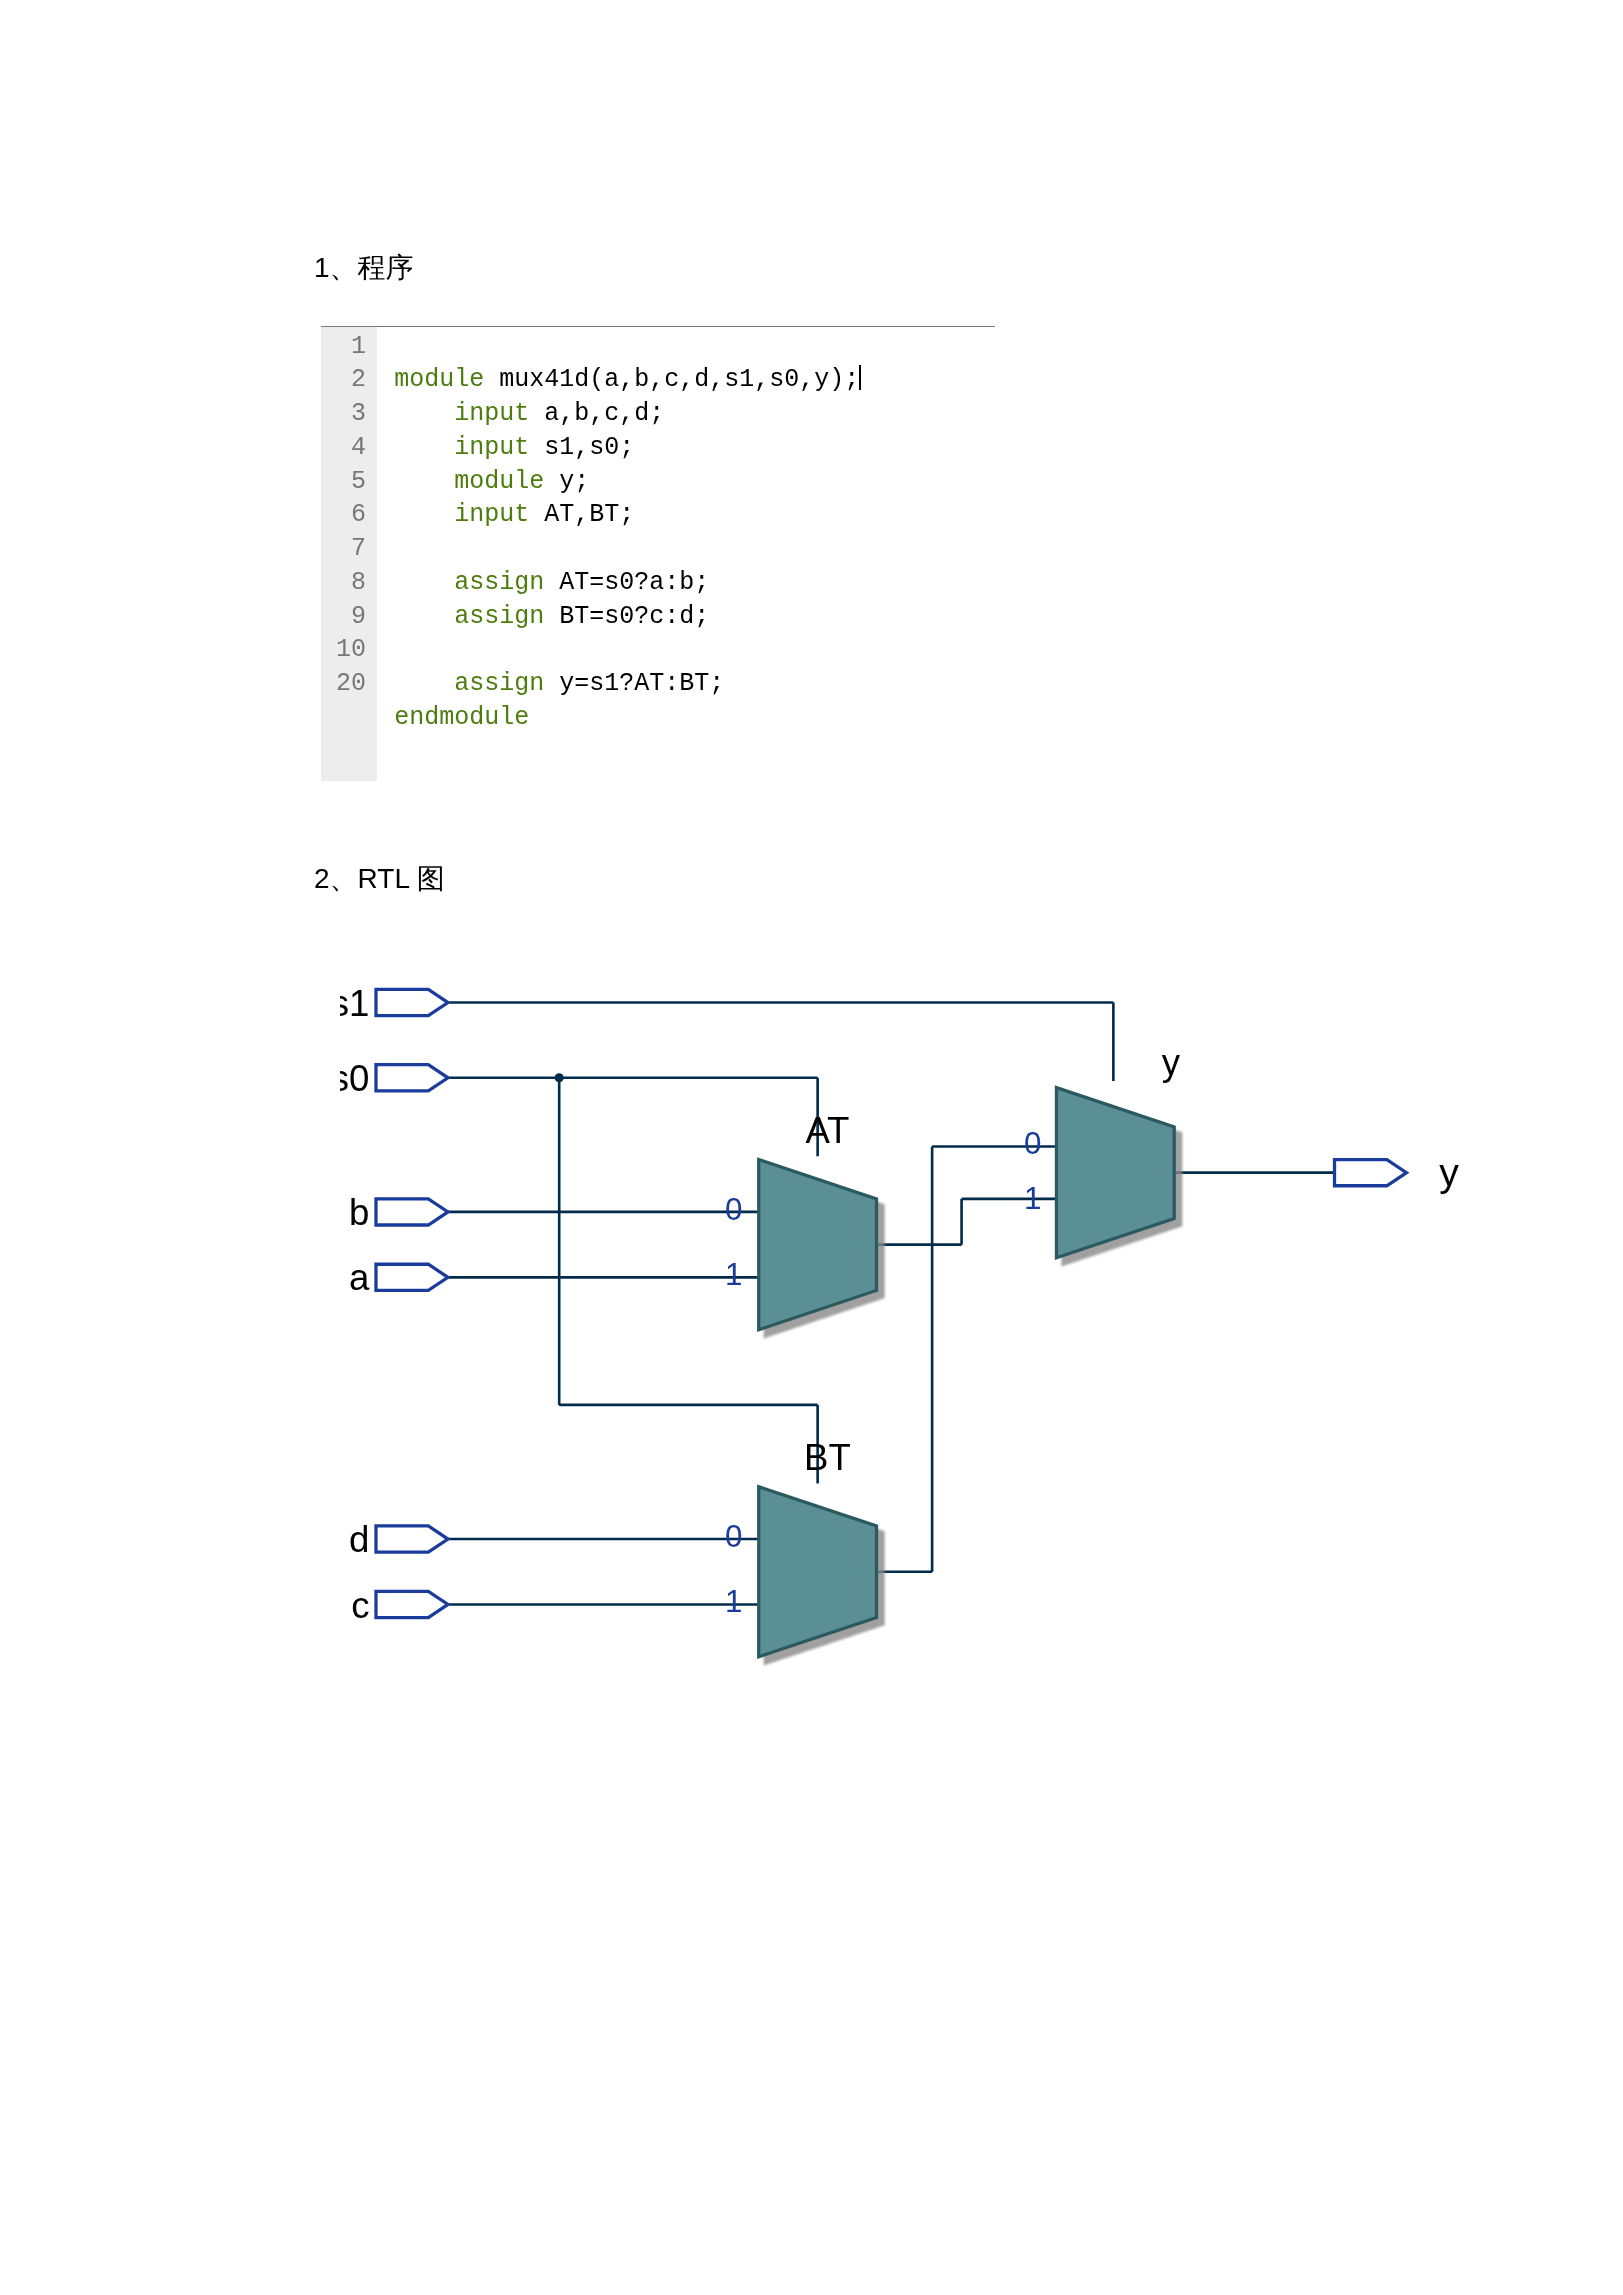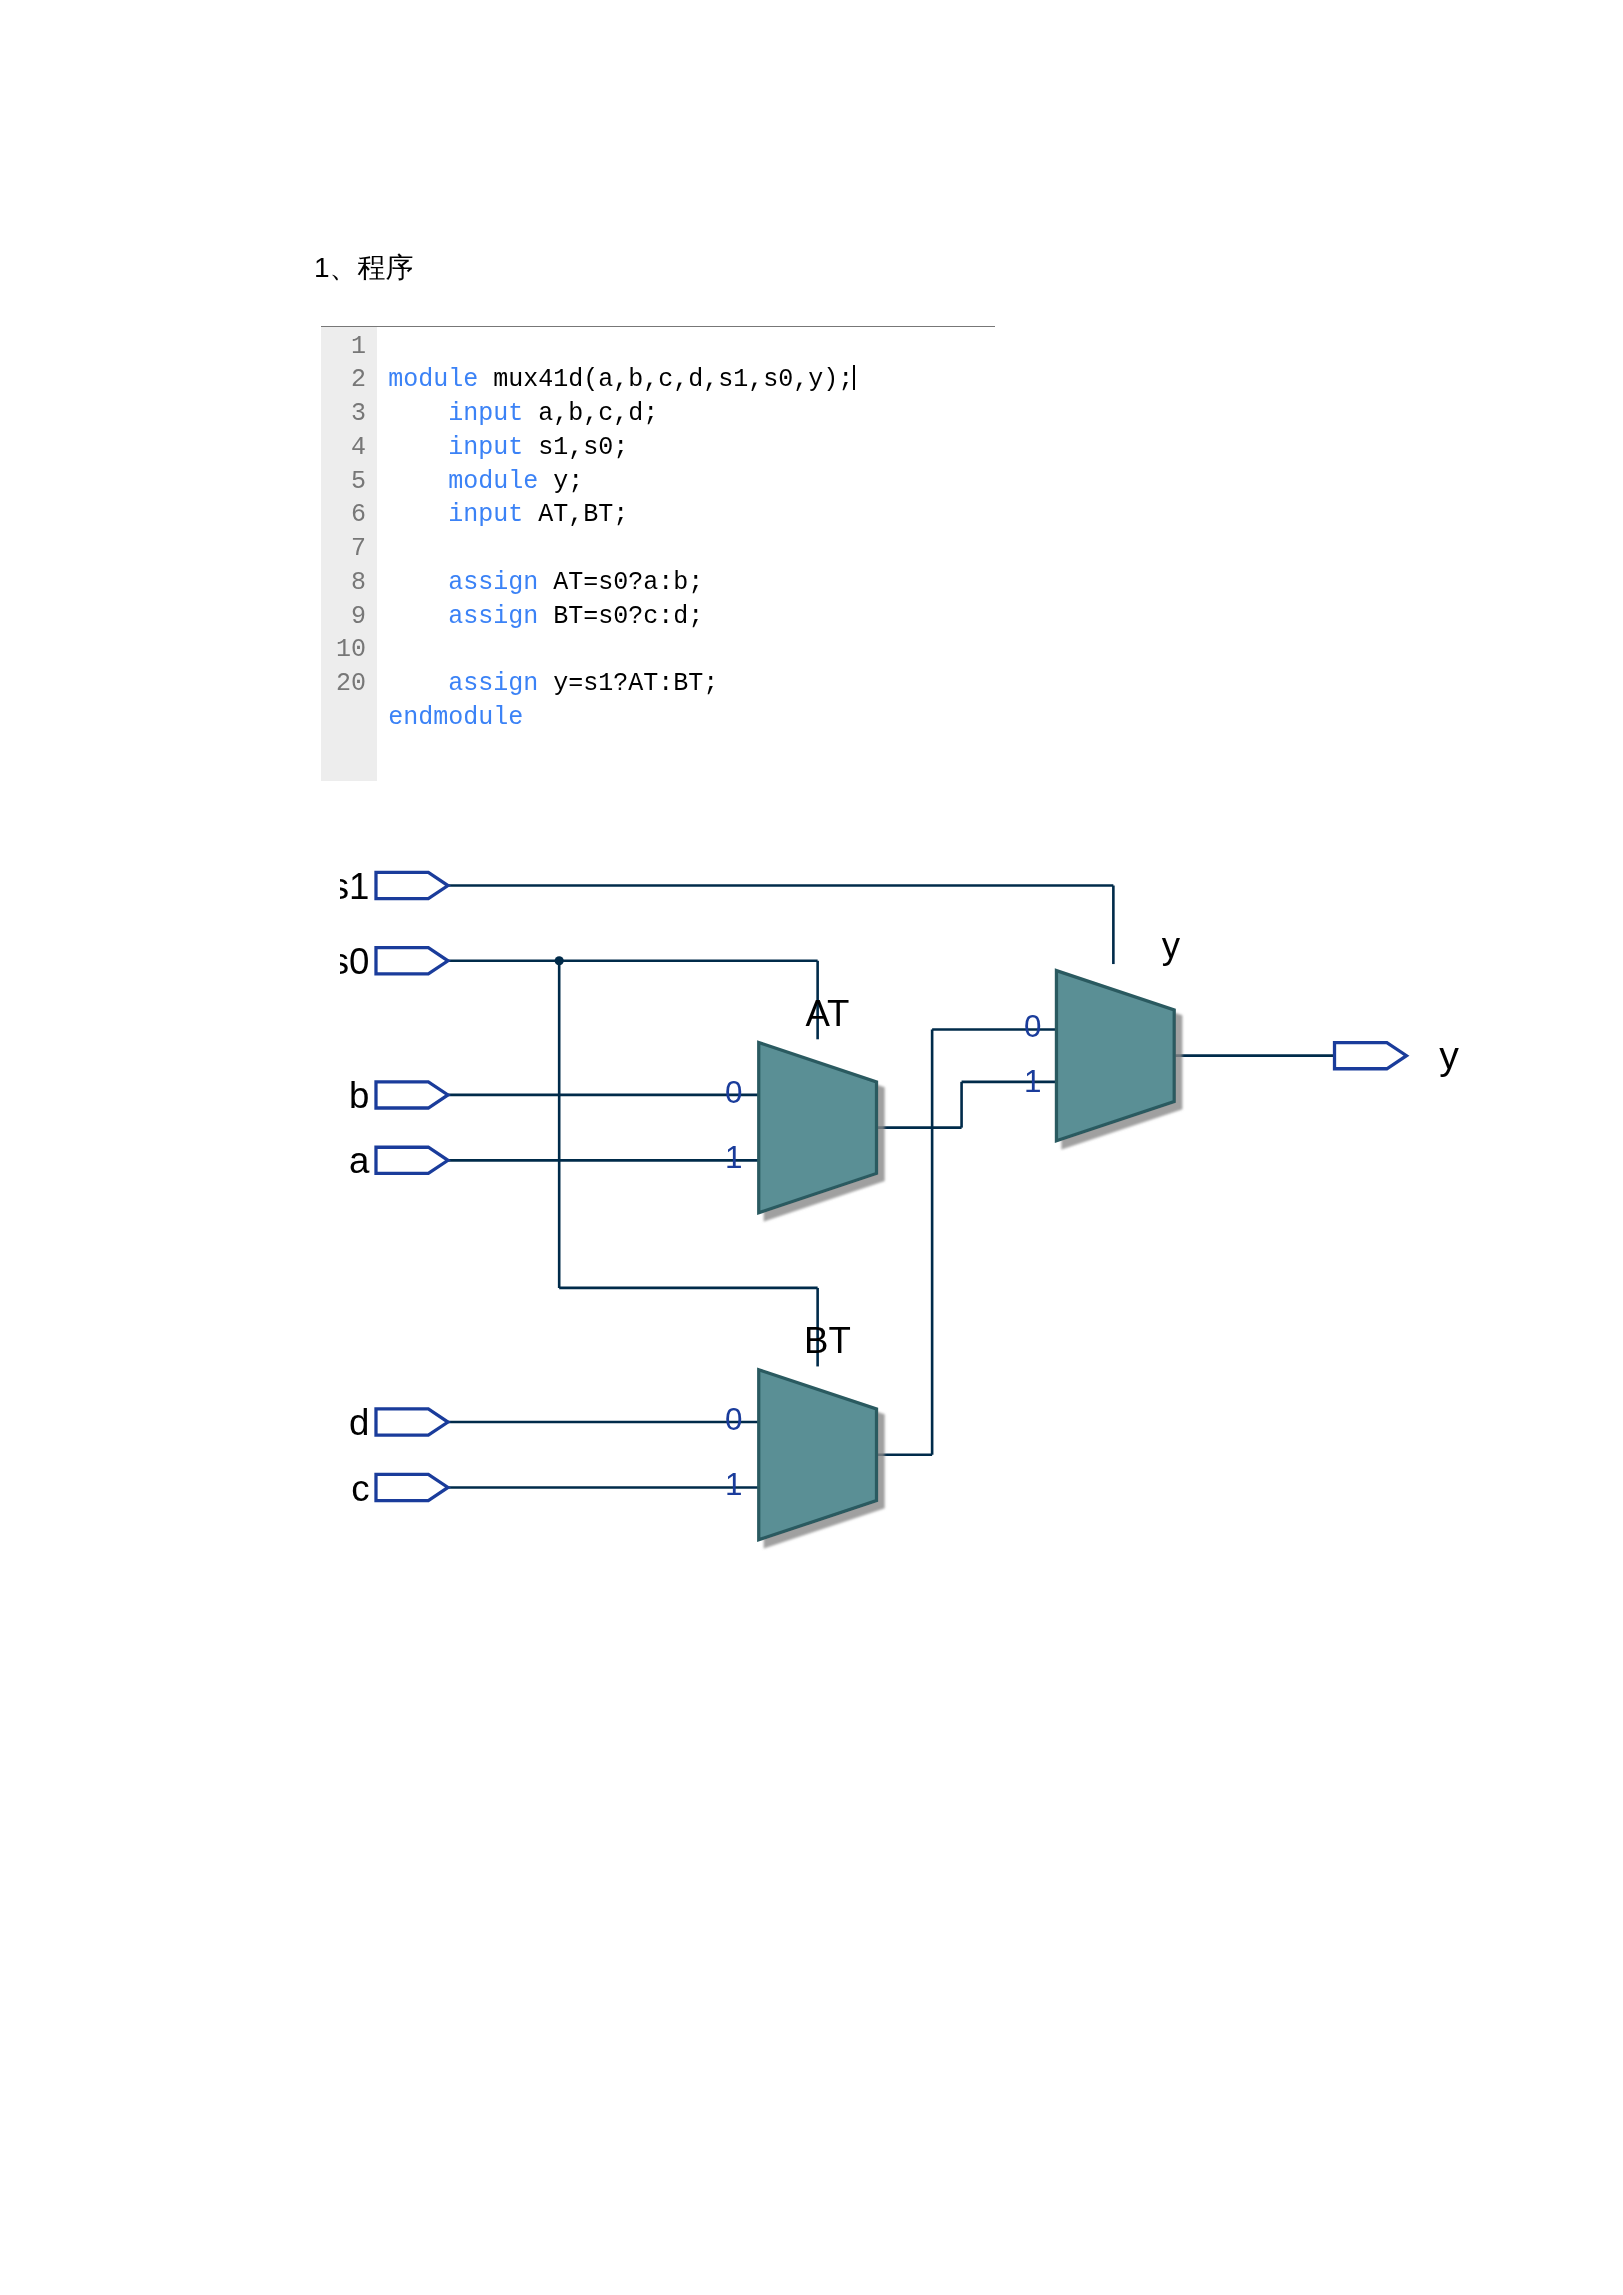--- a/index.html
+++ b/index.html
@@ -34,21 +34,21 @@
     background: #ededed;
     color: #777;
     text-align: right;
     padding: 2.6px 10.5px 13px 10.5px;
     min-width: 35px;
   }
   .codelines {
     padding: 2.6px 6.5px 13px 11.8px;
     white-space: pre;
   }
-  .kw { color: #3b82f6; }       
+  .kw { color: #4d7c0f; margin-left: 6px; }       
   .cursor { display:inline-block; width:1.3px; height:25px; background:#000; vertical-align:-3.9px; }
 
   .section2 {
     margin-top: 79px;
   }
   .diagram-wrap {
     margin-top: 65px;
     margin-left: 26px;
   }
   .watermark {
@@ -89,20 +89,23 @@
 <span>    <span class="kw">input</span><span> AT,BT;</span></span>
 <span> </span>
 <span>    <span class="kw">assign</span><span> AT=s0?a:b;</span></span>
 <span>    <span class="kw">assign</span><span> BT=s0?c:d;</span></span>
 <span> </span>
 <span>    <span class="kw">assign</span><span> y=s1?AT:BT;</span></span>
 <span><span class="kw">endmodule</span></span>
     </div>
   </div>
 
+  <div class="section2">
+    <div class="section-heading">2、RTL 图</div>
+  </div>
 
   <div class="diagram-wrap">
     <svg width="1145" height="753" viewBox="0 0 1750 1150">
 
       <defs>
         <filter id="shadow" x="-10%" y="-10%" width="130%" height="130%">
           <feDropShadow dx="10" dy="10" stdDeviation="2" flood-color="#888" flood-opacity="0.8"></feDropShadow>
         </filter>
       </defs>
 

